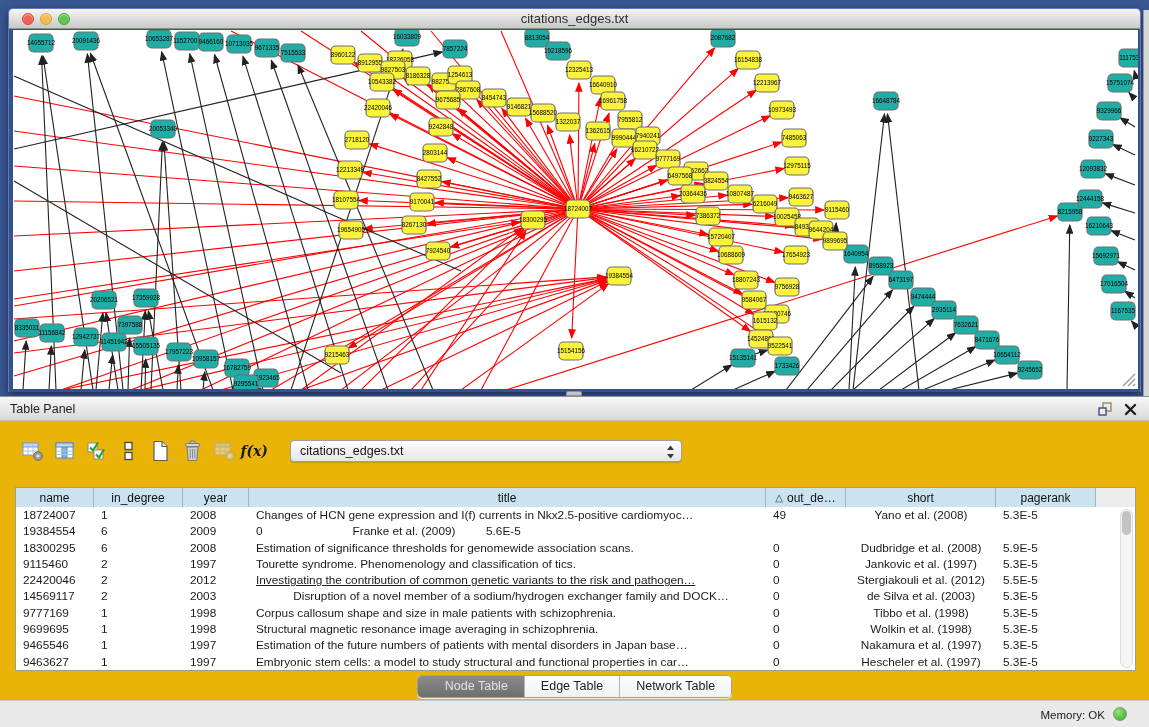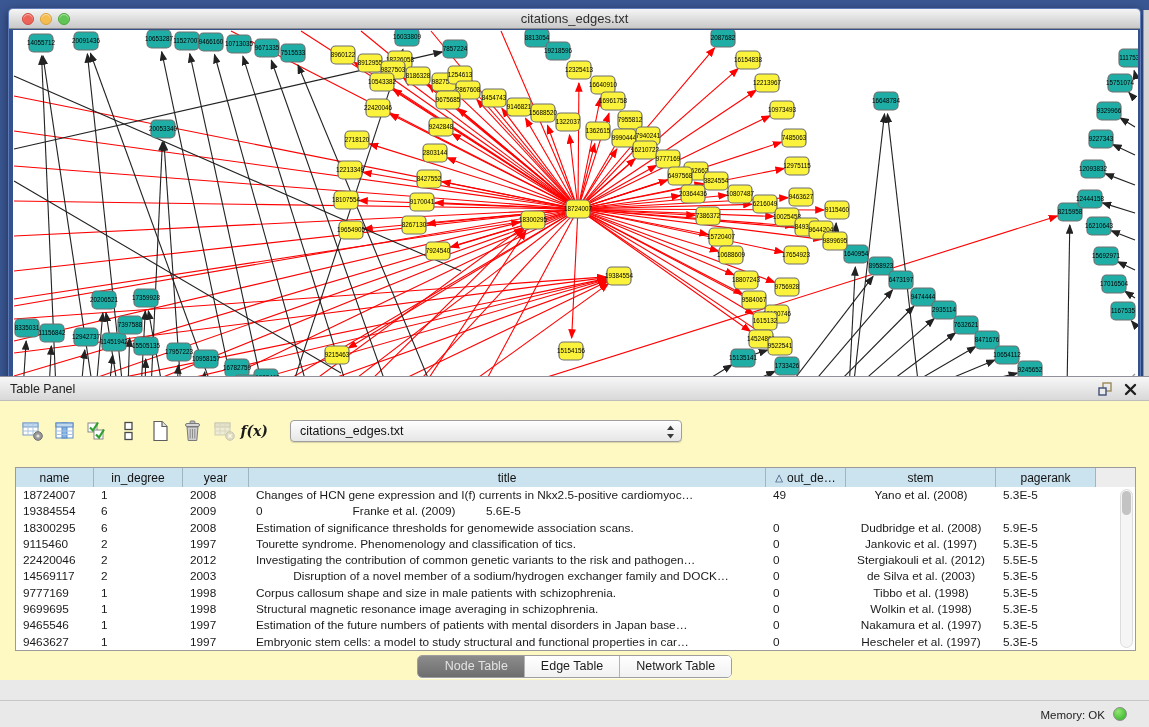--- a/index.html
+++ b/index.html
@@ -19,21 +19,21 @@
   .light { position: absolute; top: 4px; width: 12px; height: 12px; border-radius: 50%; box-shadow: inset 0 1px 1px rgba(255,255,255,.6); }
   .light.red    { left: 13px; background: #EE6358; border: 1px solid #CE4A40; }
   .light.yellow { left: 31px; background: #F5BD4F; border: 1px solid #D6A03C; }
   .light.green  { left: 49px; background: #61C555; border: 1px solid #46A838; }
   .win-title { position: absolute; left: 0; right: 0; text-align: center; line-height: 19px; font-size: 13px; color: #2E2E2E; }
   .canvas { position: absolute; left: 4px; top: 21px; width: 1125px; height: 359px; background: #FFFFFF; overflow: hidden; }
   .canvas svg.graph { display: block; width: 1125px; height: 359px; }
   .resize-grip { position: absolute; right: 2px; bottom: 2px; }
   .splitter-grip { position: absolute; left: 566px; top: 391px; width: 16px; height: 5px; background: #C4C4C4; border-radius: 2px 2px 0 0; border: 1px solid #8f8f8f; }
   
-  .table-panel { position: absolute; left: 0; top: 376px; width: 1149px; height: 304px; background: #fef9c3; border-top: 1px solid #90909a; }
+  .table-panel { position: absolute; left: 0; top: 396px; width: 1149px; height: 304px; background: #eab308; border-top: 1px solid #90909a; }
   .panel-header { height: 24px; background: linear-gradient(#F7F7F7, #D8D8D8); border-bottom: 1px solid #BDBDBD; position: relative; }
   .panel-title { position: absolute; left: 10px; top: 5px; font-size: 12.5px; color: #222; }
   .header-icons { position: absolute; right: 12px; top: 5px; display: flex; gap: 12px; align-items: center; }
   
   .tool-row { position: absolute; left: 20px; top: 41px; display: flex; align-items: center; }
   .tbtn { width: 24px; height: 26px; margin-right: 8px; display: flex; align-items: center; justify-content: flex-end; }
   .tbtn.disabled { opacity: .55; }
   .fx-label { font-family: "DejaVu Serif", serif; font-style: italic; font-weight: bold; font-size: 14px; color: #1a1a1a; }
   .dropdown { margin-left: 14px; width: 392px; height: 22px; border: 1px solid #9F9F9F; border-radius: 4px;
     background: linear-gradient(#FEFEFE, #E6E6E6); display: flex; align-items: center; padding: 0 20px 0 9px;
@@ -810,21 +810,21 @@
           <span>year</span>
         </div>
         <div class="th" style="width: 517px;">
           <span>title</span>
         </div>
         <div class="th" style="width: 80px;">
           <span class="sort">△</span>
           <span>out_de…</span>
         </div>
         <div class="th" style="width: 150px;">
-          <span>stem</span>
+          <span>short</span>
         </div>
         <div class="th" style="width: 100px;">
           <span>pagerank</span>
         </div>
         <div class="th filler"></div>
       </div>
     <div id="tbody">
         <div class="trow">
           <div class="td" style="width: 78px;">18724007</div>
           <div class="td" style="width: 89px;">1</div>
@@ -857,21 +857,21 @@
           <div class="td" style="width: 66px;">1997</div>
           <div class="td" style="width: 517px;">Tourette syndrome. Phenomenology and classification of tics.</div>
           <div class="td" style="width: 80px;">0</div>
           <div class="td center" style="width: 150px;">Jankovic et al. (1997)</div>
           <div class="td" style="width: 100px;">5.3E-5</div>
         </div>
         <div class="trow">
           <div class="td" style="width: 78px;">22420046</div>
           <div class="td" style="width: 89px;">2</div>
           <div class="td" style="width: 66px;">2012</div>
-          <div class="td" style="width: 517px;">Investigating the contribution of common genetic variants to the risk and pathogen…</div>
+          <div class="td" style="width: 517px; text-decoration: underline;">Investigating the contribution of common genetic variants to the risk and pathogen…</div>
           <div class="td" style="width: 80px;">0</div>
           <div class="td center" style="width: 150px;">Stergiakouli et al. (2012)</div>
           <div class="td" style="width: 100px;">5.5E-5</div>
         </div>
         <div class="trow">
           <div class="td" style="width: 78px;">14569117</div>
           <div class="td" style="width: 89px;">2</div>
           <div class="td" style="width: 66px;">2003</div>
           <div class="td" style="width: 517px; text-align: center;">Disruption of a novel member of a sodium/hydrogen exchanger family and DOCK…</div>
           <div class="td" style="width: 80px;">0</div>

